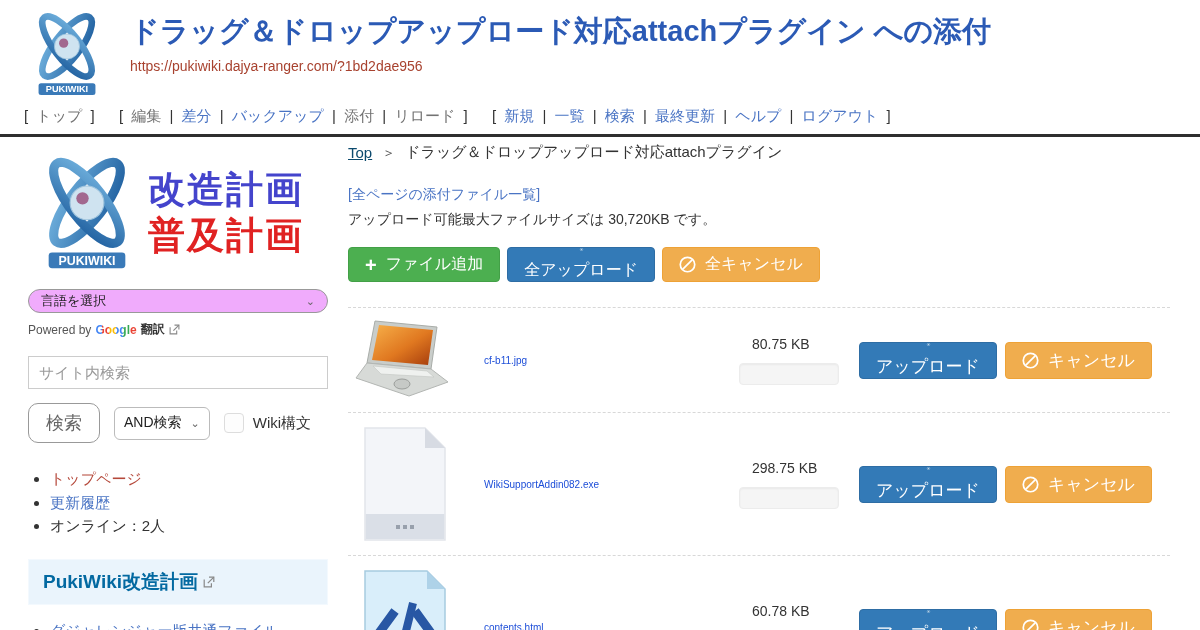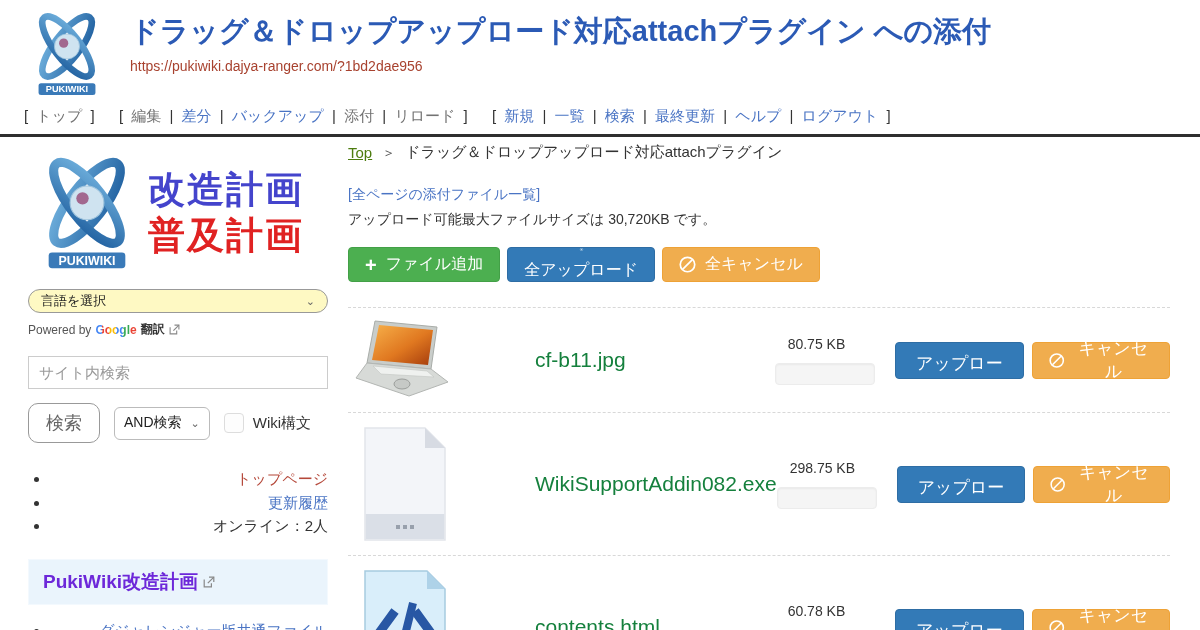--- a/index.html
+++ b/index.html
@@ -30,64 +30,64 @@
   .main { flex:1; margin-left:20px; margin-top:6px; padding-right:30px; }
   
   .side-logo { display:flex; align-items:center; }
   .side-logo svg.atom { width:118px; height:124px; flex-shrink:0; }
   .side-logo-text { margin-left:2px; line-height:1.25; font-weight:bold; font-size:37px; letter-spacing:2px;
     text-shadow:-2px 0 #fff,2px 0 #fff,0 -2px #fff,0 2px #fff; }
   .slt1 { color:#4444cc; }
   .slt2 { color:#e02222; }
   .lang-select { margin-top:14px; height:24px; border:1px solid #999; border-radius:12px;
     display:flex; align-items:center; justify-content:space-between; padding:0 12px; font-size:13px; color:#222;
-    background:#fef9c3; cursor:pointer; }
+    background:#f0abfc; cursor:pointer; }
   .powered { font-size:12px; color:#555; margin-top:8px; display:flex; align-items:center; gap:4px; }
   .gword { font-weight:bold;
     background:linear-gradient(90deg,#4285F4 0 17%,#EA4335 17% 34%,#FBBC05 34% 50%,#4285F4 50% 67%,#34A853 67% 84%,#EA4335 84% 100%);
     -webkit-background-clip:text; background-clip:text; color:transparent; }
   .gtrans { font-weight:bold; color:#333; }
   .search-input { margin-top:18px; width:100%; height:33px; border:1px solid #ccc; border-radius:0;
     padding:0 10px; font-size:15px; font-family:"Liberation Sans",sans-serif; color:#333; }
   .search-input::placeholder { color:#999; }
   .search-row { margin-top:14px; display:flex; align-items:center; }
   .btn-search { background:#fff; border:1px solid #999; border-radius:10px; color:#666;
     font-size:18px; padding:7px 17px; cursor:pointer; font-family:"Liberation Sans",sans-serif; }
   .mode-select { margin-left:14px; height:33px; border:1px solid #bbb; border-radius:6px; background:#fff;
     display:flex; align-items:center; padding:0 9px; font-size:14px; color:#222; cursor:pointer; gap:9px;justify-content:space-between; }
   .chev { font-size:11px; color:#666; }
   .wiki-check { margin-left:14px; width:20px; height:20px; border:1px solid #ddd; border-radius:4px; background:#fdfdfd; cursor:pointer; }
   .wiki-label { margin-left:9px; font-size:15px; color:#333; }
-  .side-list { margin:25px 0 0 6px; padding-left:16px; font-size:15px; line-height:1.5;text-align:right; }
+  .side-list { margin:25px 0 0 6px; padding-left:16px; font-size:15px; line-height:1.5; }
   .side-list li { margin-bottom:1px; color:#333; }
   .sl-red { color:#b5483a; cursor:pointer; }
   .sl-blue { color:#4a74c4; cursor:pointer; }
   .side-heading { margin-top:21px; background:#eaf4fc; border:1px solid #f3f9fe; padding:9px 14px;
-    font-size:19px; font-weight:bold; color:#6d28d9; display:flex; align-items:center; gap:5px; }
+    font-size:19px; font-weight:bold; color:#0369a1; display:flex; align-items:center; gap:5px; }
   .ext-icon { flex-shrink:0; }
   .side-list2 { margin-top:15px; }
   
   .breadcrumb { font-size:15px; display:flex; align-items:center; gap:10px; }
-  .bc-home { color:#4d7c0f; cursor:pointer;text-decoration:underline; }
+  .bc-home { color:#0c4a6e; cursor:pointer;text-decoration:underline; }
   .bc-sep { color:#555; font-size:13px; }
   .bc-cur { color:#333; }
   .attach-link { margin-top:24px; font-size:14px; color:#4a74c4; cursor:pointer; }
   .maxsize { margin-top:7px; font-size:14px; color:#333; }
   .toolbar { margin-top:18px; display:flex; gap:7px; }
   .btn { display:inline-flex; align-items:center; gap:9px; color:#fff; font-size:16px;
     border-radius:4px; padding:0 16px; height:35px; border:1px solid transparent; cursor:pointer;
     font-family:"Liberation Sans",sans-serif; }
   .btn-green { background:#4caf50; border-color:#43a047; }
   .btn-blue { background:#337ab7; border-color:#2e6da4;flex-direction:column; }
   .btn-orange { background:#f0ad4e; border-color:#eea236; }
   .plus-glyph { font-size:20px; font-weight:bold; line-height:1; }
   .file-list { margin-top:25px; }
   .file-row { display:flex; align-items:center; border-top:1px dashed #d8d8d8; padding:11px 0; }
   .icon-cell { width:100px; margin-left:7px; display:flex; justify-content:center; flex-shrink:0; }
-  .name-cell { margin-left:80px; width:255px; font-size:21px; color:#15803d; }
+  .name-cell { margin-left:29px; width:255px; font-size:10px; color:#1d4ed8; }
   .size-cell { width:100px; margin-right:20px; flex-shrink:0; }
   .size-text { font-size:14px; color:#333; padding-left:13px; margin-bottom:11px; }
   .progress { height:22px; background:#f5f5f5; border:1px solid #ececec; border-radius:4px;
     box-shadow:inset 0 1px 2px rgba(0,0,0,0.05); }
   .row-buttons { display:flex; gap:8px; }
   .btn-row { height:37px; font-size:17px; }
 </style>
 </head>
 <body>
 

